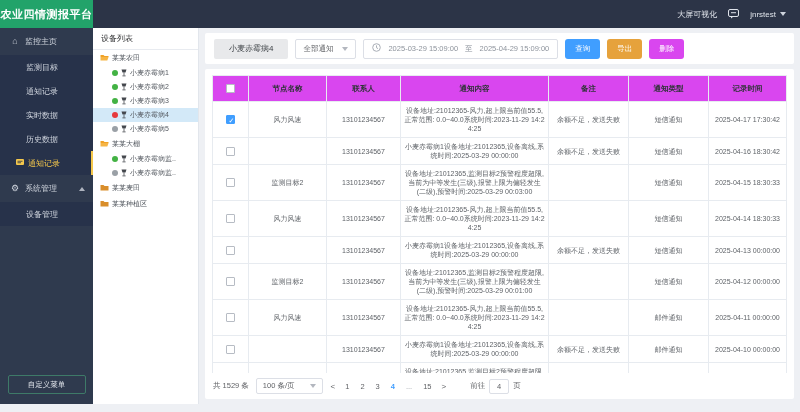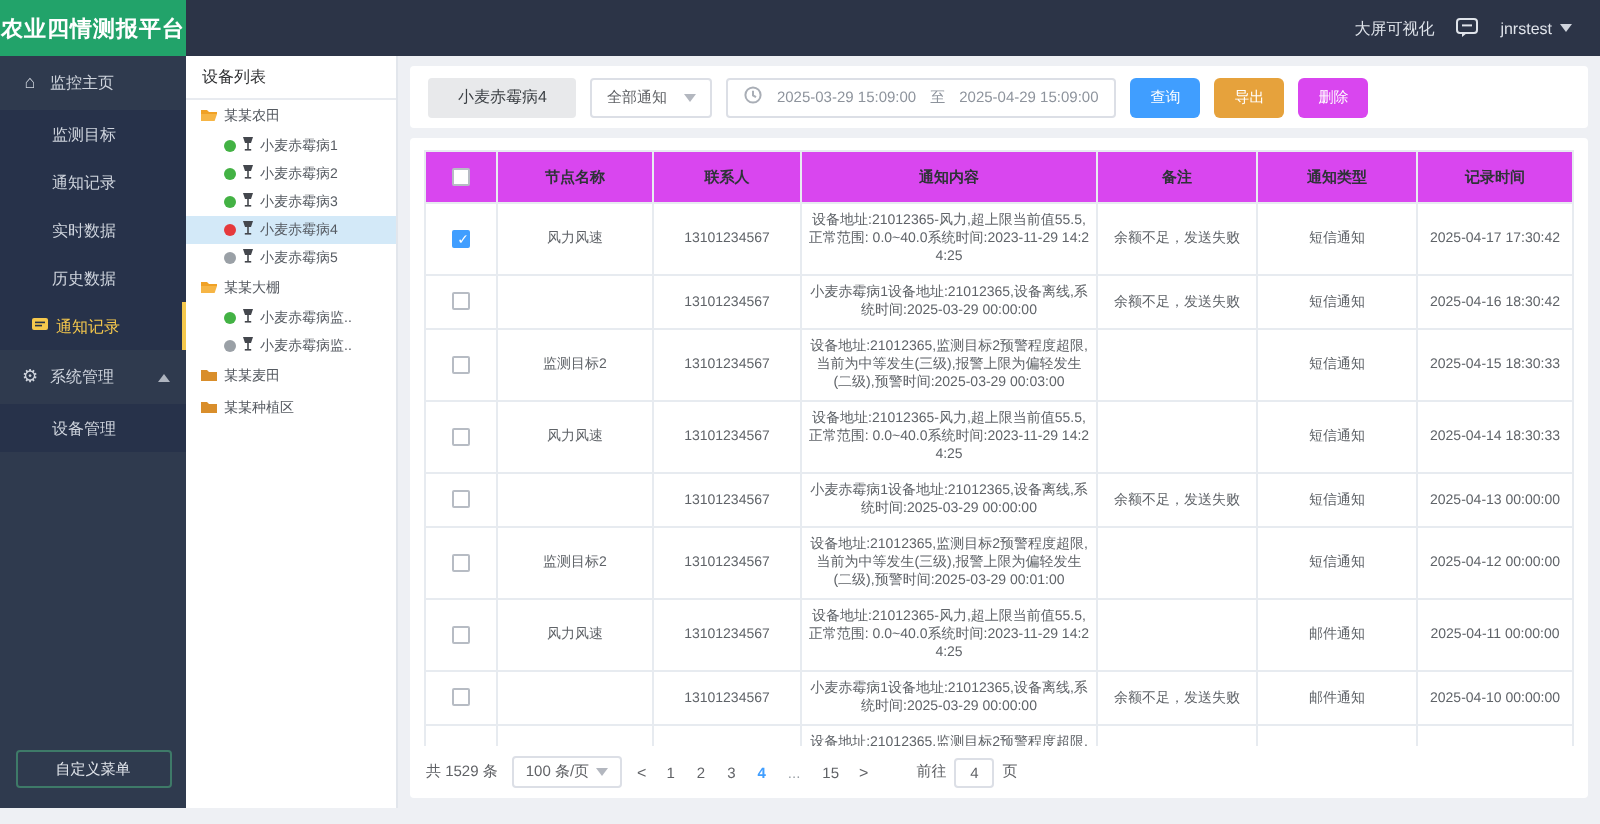--- a/index.html
+++ b/index.html
@@ -80,21 +80,21 @@
     word-break:break-all; }
   .cb { width:9px; height:9px; border:1px solid #b7bcc4; border-radius:1px; display:inline-block;
     background:#fff; position:relative; cursor:pointer; vertical-align:middle; }
   .cb.checked { background:#409eff; border-color:#409eff; }
   .cb.checked::after { content:"✓"; position:absolute; left:0; top:0; width:9px; height:9px;
     color:#fff; font-size:7px; line-height:9px; text-align:center; }
 
   .pager { height:26px; flex:none; display:flex; align-items:center; gap:7px; font-size:7.5px;
     color:#606266; padding:0 1px; }
   .psize { border:1px solid #dcdfe6; border-radius:2px; height:16px; display:flex;
-    align-items:center; gap:3px; padding:0 6px; cursor:pointer; }
+    align-items:center; gap:15px; padding:0 6px; cursor:pointer; }
   .parrow { cursor:pointer; color:#606266; font-size:8px; padding:0 1px; }
   .pnum { cursor:pointer; padding:0 2px; }
   .pnum.current { color:#409eff; font-weight:bold; }
   .pellipsis { color:#9aa0a6; }
   .goto { display:flex; align-items:center; gap:4px; margin-left:16px; }
   .goto input { width:20px; height:15px; border:1px solid #dcdfe6; border-radius:2px;
     text-align:center; font-size:7.5px; color:#606266; font-family:inherit; }
 </style>
 </head>
 <body>

